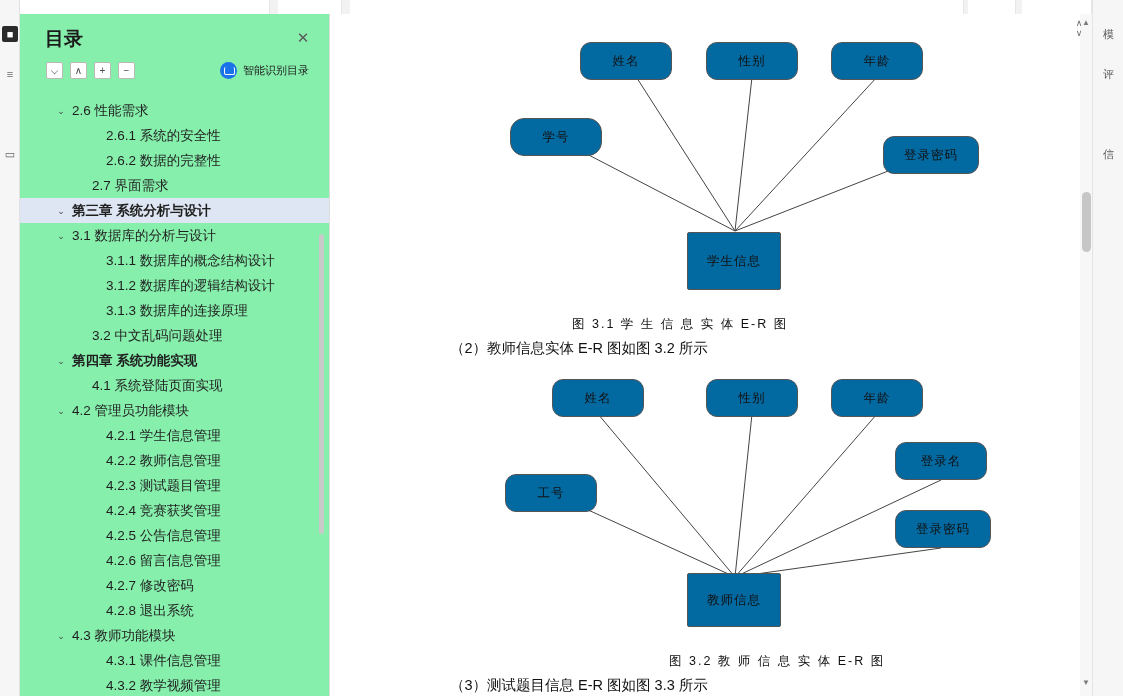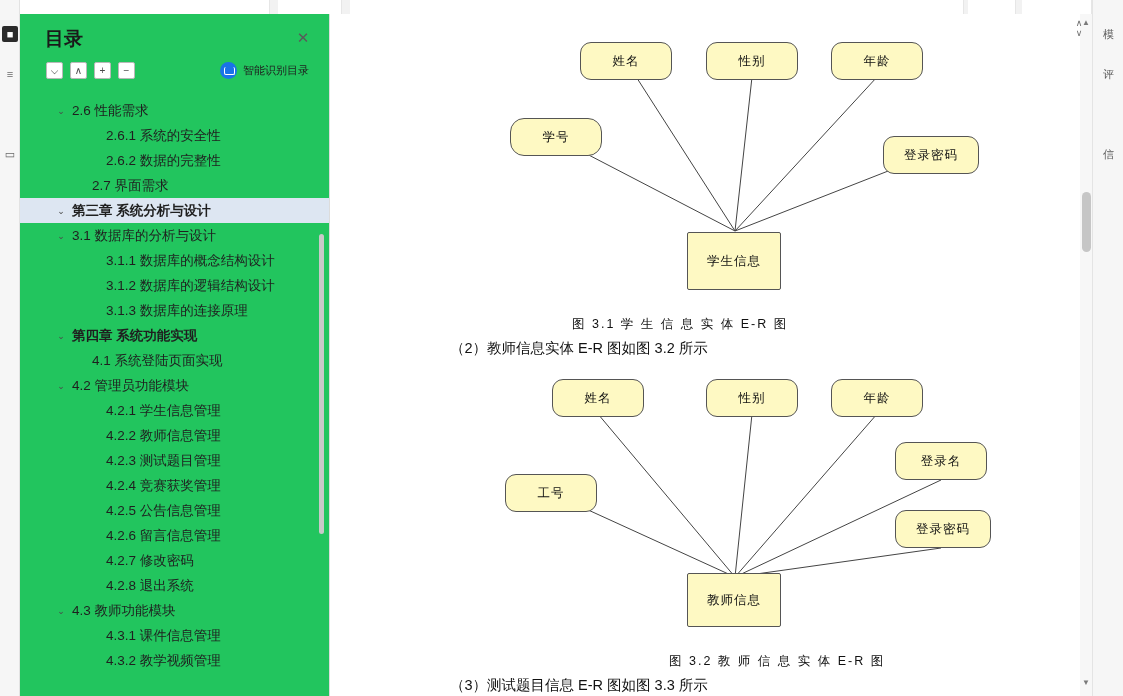--- a/index.html
+++ b/index.html
@@ -42,21 +42,21 @@
   .topstrip .seg {
     position: absolute; top: 0; height: 14px;
     background: #ffffff;
     border-right: 1px solid #e6e6e6;
   }
 
   
   .outline {
     position: absolute; left: 20px; top: 14px;
     width: 310px; height: 682px;
-    background: #22c55e;
+    background: #86efac;
     border-right: 1px solid #dcdcdc;
     overflow: hidden;
   }
   .outline-header {
     position: relative;
     height: 48px;
   }
   .outline-title {
     position: absolute; left: 25px; top: 12px;
     font-size: 19px; color: #1a1a1a; font-weight: 600;
@@ -154,21 +154,21 @@
     overflow: hidden;
   }
   .page {
     position: absolute; left: 0; top: 0;
     width: 762px; height: 682px;
   }
 
   .ent {
     position: absolute;
     border: 1px solid #555;
-    background: #fef9c3;
+    background: #0369a1;
     font-size: 12.5px;
     color: #111;
     display: flex; align-items: center; justify-content: center;
     letter-spacing: 1px;
   }
   .ent.rounded { border-radius: 11px; }
   .ent.rect { border-radius: 2px; }
 
   .caption {
     position: absolute;
@@ -285,20 +285,23 @@
         </div>
         <div class="node lvl3">
           <span class="node-label">3.1.1 数据库的概念结构设计</span>
         </div>
         <div class="node lvl3">
           <span class="node-label">3.1.2 数据库的逻辑结构设计</span>
         </div>
         <div class="node lvl3">
           <span class="node-label">3.1.3 数据库的连接原理</span>
         </div>
+        <div class="node lvl2">
+          <span class="node-label">3.2 中文乱码问题处理</span>
+        </div>
         <div class="node lvl0">
           <span class="caret">⌄</span>
           <span class="node-label bold">第四章  系统功能实现</span>
         </div>
         <div class="node lvl2">
           <span class="node-label">4.1 系统登陆页面实现</span>
         </div>
         <div class="node lvl1">
           <span class="caret">⌄</span>
           <span class="node-label">4.2 管理员功能模块</span>

